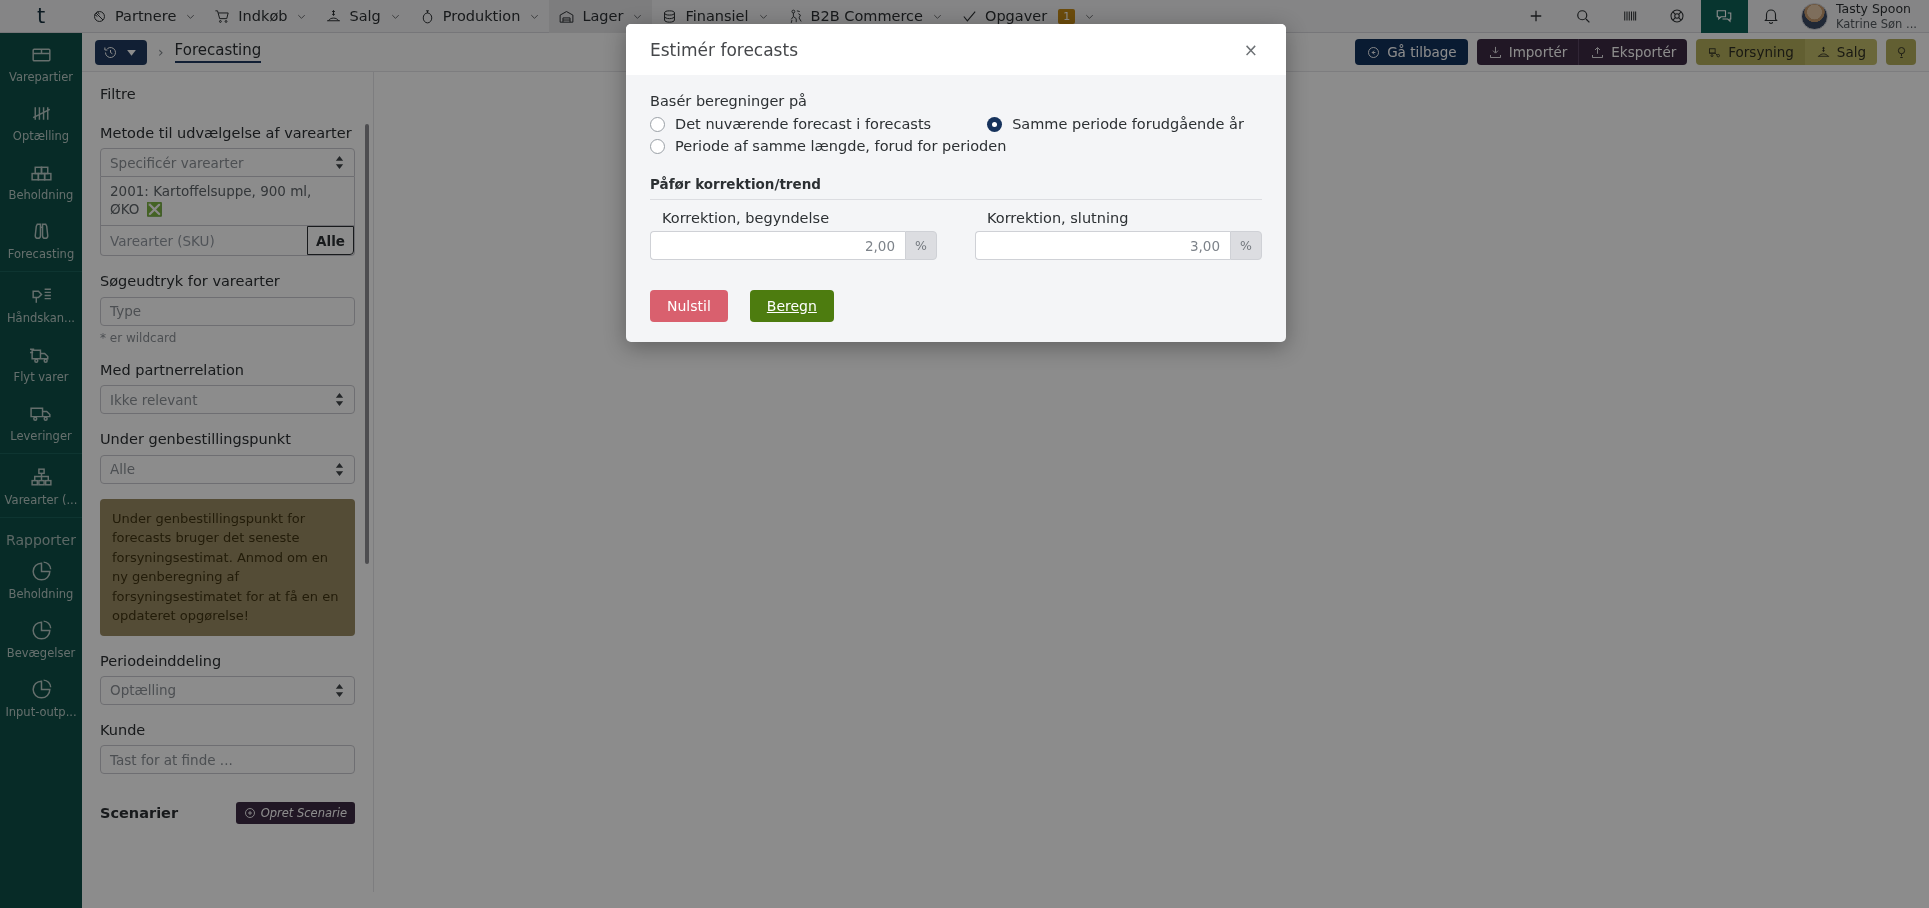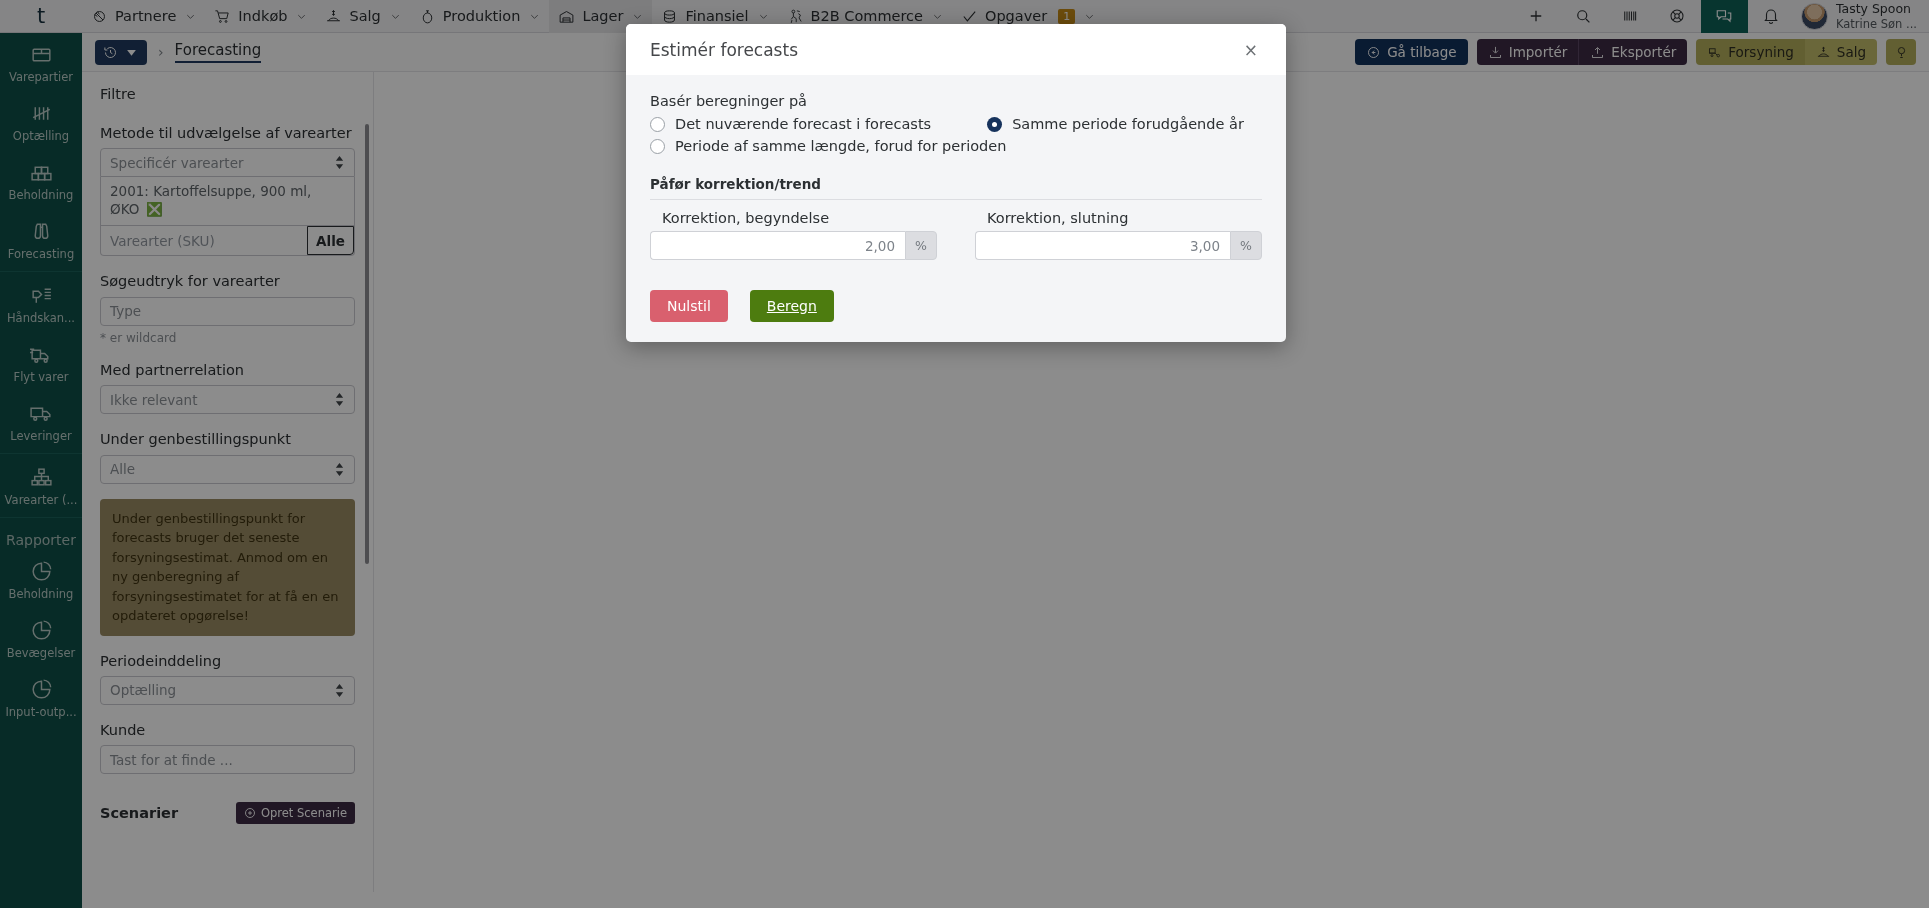--- a/index.html
+++ b/index.html
@@ -129,21 +129,21 @@
   }
   .hint { font-size: 12px; color: #8b9096; margin-top: 5px; }
   .note {
     background: #9a8a63; color: #3f3412; border-radius: 4px;
     padding: 10px 12px; font-size: 13px; line-height: 1.5; margin-top: 4px;
   }
   .scen-row { display: flex; align-items: center; justify-content: space-between; margin-top: 28px; }
   .scen-title { font-size: 14.5px; font-weight: 700; color: #2c3033; }
   .scen-btn {
     display: flex; align-items: center; gap: 5px; background: #3d2b44; color: #fff;
-    font-size: 11.5px; border-radius: 3px; padding: 4px 8px;
+    font-size: 11.5px; border-radius: 3px; padding: 4px 8px; font-style: italic;
   }
   .scrollbar {
     position: absolute; right: 4px; top: 52px; width: 4px; height: 440px;
     background: #8d8d93; border-radius: 2px;
   }
   .gap { height: 16px; }
   .gap-s { height: 11px; }
 
   
   .modal {

